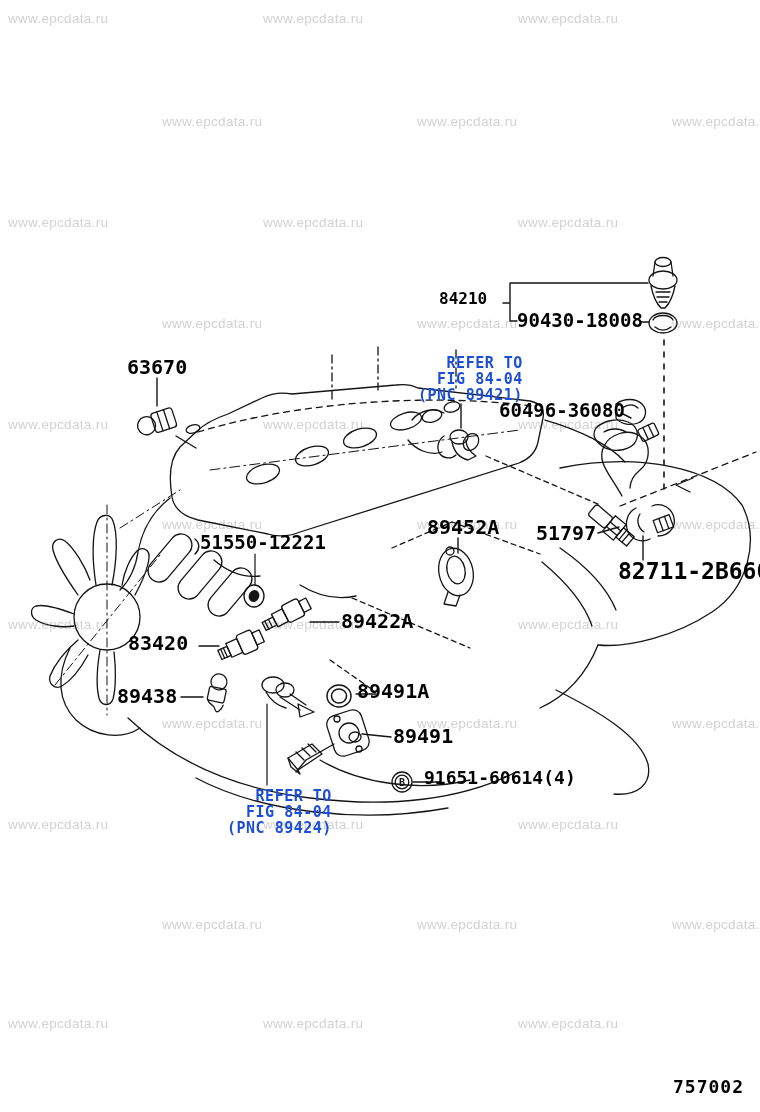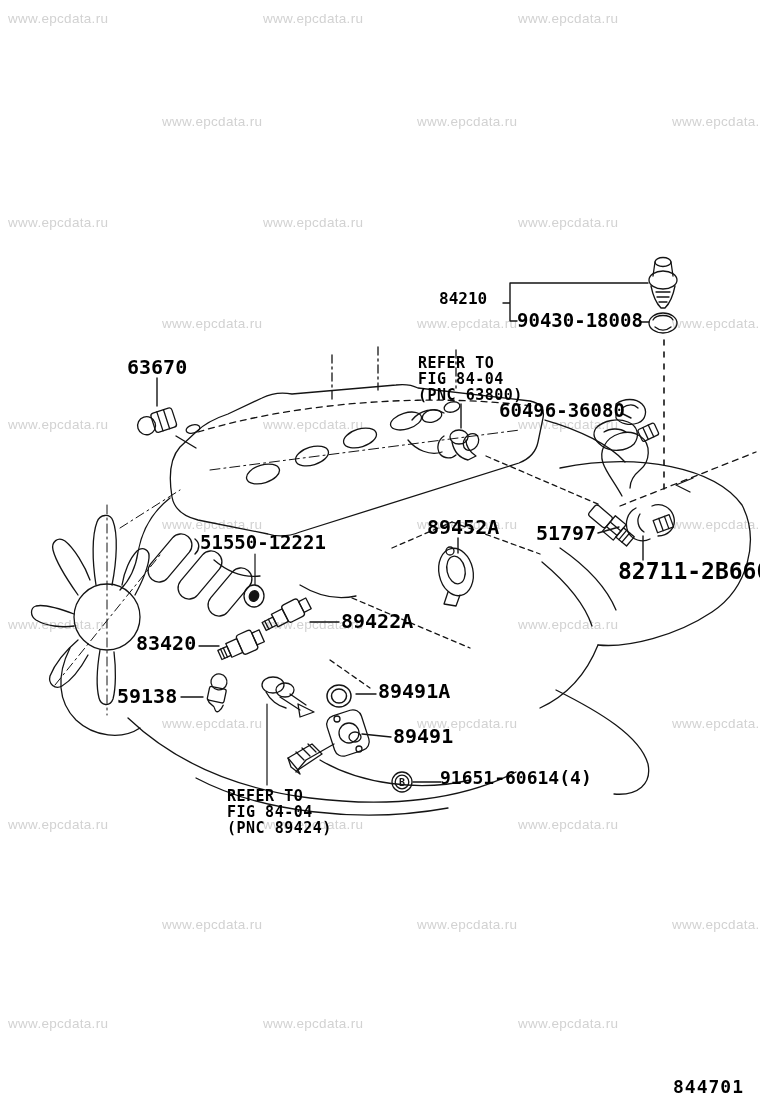--- a/index.html
+++ b/index.html
@@ -2,22 +2,22 @@
 <html><head>
 <meta charset="utf-8">
 <style>
   html,body{margin:0;padding:0;background:#fff;}
   #stage{position:relative;width:760px;height:1112px;background:#ffffff;overflow:hidden;
          font-family:"DejaVu Sans Mono",monospace;}
   .wm{position:absolute;font-family:"Liberation Sans",sans-serif;font-size:13.5px;
       color:#d2d2d2;white-space:nowrap;letter-spacing:0.3px;z-index:1;}
   svg.art{position:absolute;left:0;top:0;z-index:2;}
   .plabel{position:absolute;font-weight:bold;color:#000;line-height:1;white-space:nowrap;z-index:3;}
-  .pnote{position:absolute;font-weight:bold;color:#000000;font-size:15px;line-height:16px;
-         white-space:nowrap;z-index:3;}
+  .pnote{position:absolute;font-weight:bold;color:#1d4ed8;font-size:15px;line-height:16px;
+         white-space:nowrap;z-index:3;text-align:right;}
   .pnote div{letter-spacing:0.5px;}
   .fignum{position:absolute;font-weight:bold;color:#000;font-size:18px;line-height:1;
           letter-spacing:1px;z-index:3;}
 </style>
 </head>
 <body>
 
 <div id="stage">
 
   <div class="wm" style="left:8px;top:11px">www.epcdata.ru</div>
@@ -264,32 +264,32 @@
 
   <div class="plabel" style="left:127px;top:357px;font-size:20px">63670</div>
   <div class="plabel" style="left:439px;top:291px;font-size:16px">84210</div>
   <div class="plabel" style="left:517px;top:311px;font-size:19px">90430-18008</div>
   <div class="plabel" style="left:499px;top:401px;font-size:19px">60496-36080</div>
   <div class="plabel" style="left:427px;top:517px;font-size:20px">89452A</div>
   <div class="plabel" style="left:536px;top:523px;font-size:20px">51797</div>
   <div class="plabel" style="left:618px;top:560px;font-size:23px">82711-2B660</div>
   <div class="plabel" style="left:200px;top:533px;font-size:19px">51550-12221</div>
   <div class="plabel" style="left:341px;top:611px;font-size:20px">89422A</div>
-  <div class="plabel" style="left:136px;top:633px;font-size:20px">83420</div>
-  <div class="plabel" style="left:117px;top:686px;font-size:20px">59138</div>
-  <div class="plabel" style="left:378px;top:681px;font-size:20px">89491A</div>
+  <div class="plabel" style="left:128px;top:633px;font-size:20px">83420</div>
+  <div class="plabel" style="left:117px;top:686px;font-size:20px">89438</div>
+  <div class="plabel" style="left:357px;top:681px;font-size:20px">89491A</div>
   <div class="plabel" style="left:393px;top:726px;font-size:20px">89491</div>
-  <div class="plabel" style="left:440px;top:769px;font-size:18px">91651-60614(4)</div>
+  <div class="plabel" style="left:424px;top:769px;font-size:18px">91651-60614(4)</div>
 
   <div class="pnote" style="left:418px;top:355px">
     <div>REFER TO</div>
     <div>FIG 84-04</div>
-    <div>(PNC 63800)</div>
+    <div>(PNC 89421)</div>
   </div>
   <div class="pnote" style="left:227px;top:788px">
     <div>REFER TO</div>
     <div>FIG 84-04</div>
     <div>(PNC 89424)</div>
   </div>
 
-  <div class="fignum" style="left:673px;top:1078px">844701</div>
+  <div class="fignum" style="left:673px;top:1078px">757002</div>
 
 </div>
 
 </body></html>

